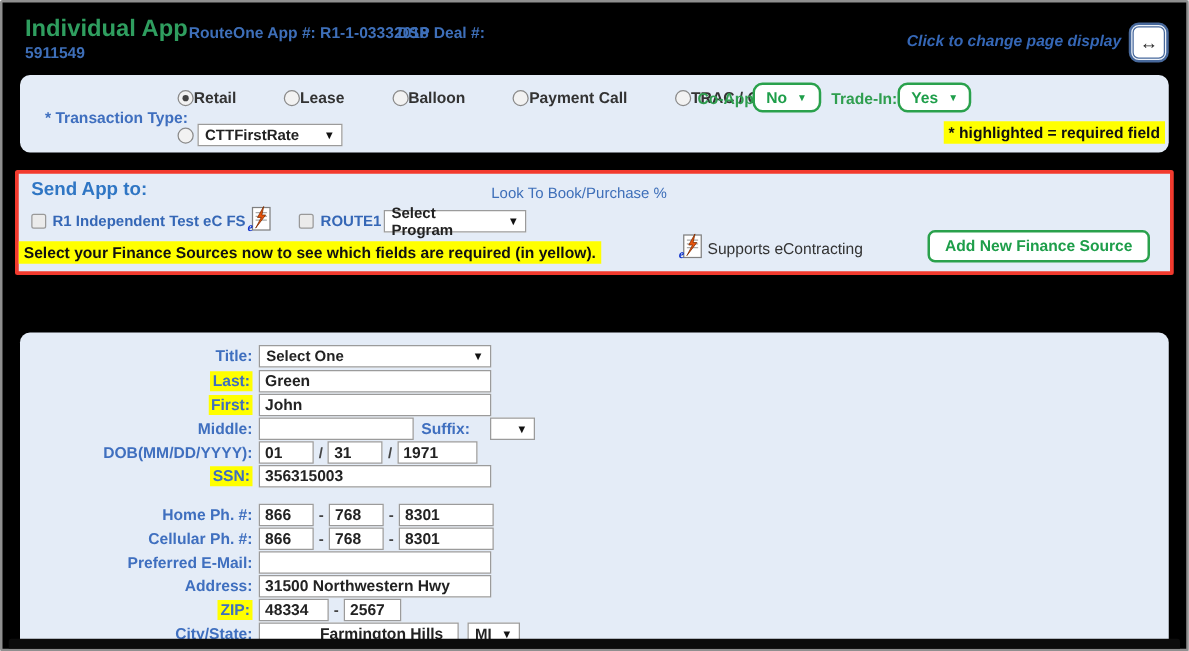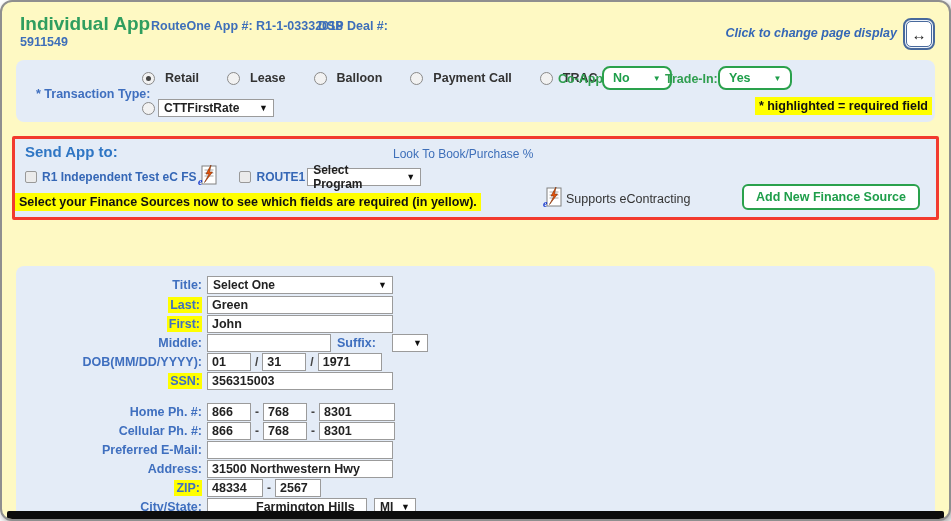--- a/index.html
+++ b/index.html
@@ -1,45 +1,45 @@
 <!DOCTYPE html>
 <html><head>
 <meta charset="utf-8">
 <style>
   * { box-sizing: border-box; margin: 0; padding: 0; }
   html,body { background:#fff; }
   body { font-family: "Liberation Sans", sans-serif; }
   .page {
-    position: relative; width: 951px; height: 521px; background: #fef9c3;
-    border: 2px solid #8f8f8f; border-radius: 12px; overflow: hidden;
+    position: relative; width: 951px; height: 521px; background: #000000;
+    border: 2px solid #8f8f8f; border-radius: 2px; overflow: hidden;
     box-shadow: 2px 3px 7px rgba(0,0,0,.35);
   }
   
   .hdr-title { position:absolute; left:18px; top:11px; font-size:19px; font-weight:bold; color:#2f9e5f; }
   .hdr-app   { position:absolute; left:149px; top:17px; font-size:12.5px; font-weight:600; color:#3e6fb9; }
   .hdr-dsp   { position:absolute; left:316px; top:17px; font-size:12.5px; font-weight:600; color:#3e6fb9; }
   .hdr-num   { position:absolute; left:18px;  top:33px; font-size:12.5px; font-weight:600; color:#3e6fb9; }
   .hdr-link  { position:absolute; right:52px; top:24px; font-size:12.5px; font-weight:bold; font-style:italic; color:#3567b6; cursor:pointer; }
   .disp-btn  { position:absolute; right:14px; top:16px; width:32px; height:32px; border:2px solid #48699c; border-radius:8px;
                background:#eef3fa; display:flex; align-items:center; justify-content:center; cursor:pointer; }
   .disp-btn .inner { border:1px solid #48699c; border-radius:5px; width:26px; height:26px; display:flex; align-items:center; justify-content:center;
                font-size:15px; font-weight:bold; color:#222; background:#fff; }
   
   .tx-panel { position:absolute; left:14px; right:14px; top:58px; height:62px; background:#e4ecf7; border-radius:8px; }
   .tx-label { position:absolute; left:20px; top:27px; font-size:12.5px; font-weight:bold; color:#3f6fbf; }
   .tx-opts  { position:absolute; left:126px; top:11px; display:flex; align-items:center; gap:10px; }
-  .tx-opt   { display:flex; align-items:center; gap:10px; margin-right:18px; cursor:pointer; }
+  .tx-opt   { display:flex; align-items:center; gap:0; margin-right:28px; cursor:pointer; }
   .tx-opt b { font-size:12.5px; color:#333; }
   .tx-row2  { position:absolute; left:126px; top:39px; display:flex; align-items:center; gap:3px; }
   .radio { width:13px; height:13px; border-radius:50%; border:1px solid #8a8a8a; background:#f2f2f2; display:inline-block; position:relative; }
   .radio.on::after { content:""; position:absolute; left:3px; top:3px; width:5px; height:5px; border-radius:50%; background:#444; }
   .coapp-lbl   { position:absolute; left:556px; top:70px; font-size:12.5px; font-weight:bold; color:#2f9e4f; }
   .tradein-lbl { position:absolute; left:663px; top:70px; font-size:12.5px; font-weight:bold; color:#2f9e4f; }
   .green-dd { border:2px solid #2aa14c; border-radius:8px; background:#fff; color:#1e9e4a; font-weight:bold; font-size:12.5px;
-              padding:3px 9px; display:inline-flex; align-items:center; gap:23px; cursor:pointer; }
+              padding:3px 9px; display:inline-flex; align-items:center; gap:8px; cursor:pointer; }
   .green-dd .car { font-size:8px; }
   .dd-coapp   { position:absolute; left:600px; top:64px; }
   .dd-tradein { position:absolute; left:716px; top:64px; }
   .req-note { position:absolute; right:3px; top:37px; background:#ffff00; color:#111; font-weight:bold; font-size:12.5px; padding:2px 4px; }
   
   .tx-panel .coapp-lbl { left:542px; top:12px; } .tx-panel .tradein-lbl { left:649px; top:12px; }
   .tx-panel .dd-coapp { left:586px; top:6px; } .tx-panel .dd-tradein { left:702px; top:6px; }
   
   .send-panel { position:absolute; left:10px; right:10px; top:134px; height:84px; background:#e4ecf7; border:3px solid #f23a2e; border-radius:2px; }
   .send-head { position:absolute; left:10px; top:4px; font-size:15px; font-weight:bold; color:#2f76c4; }

